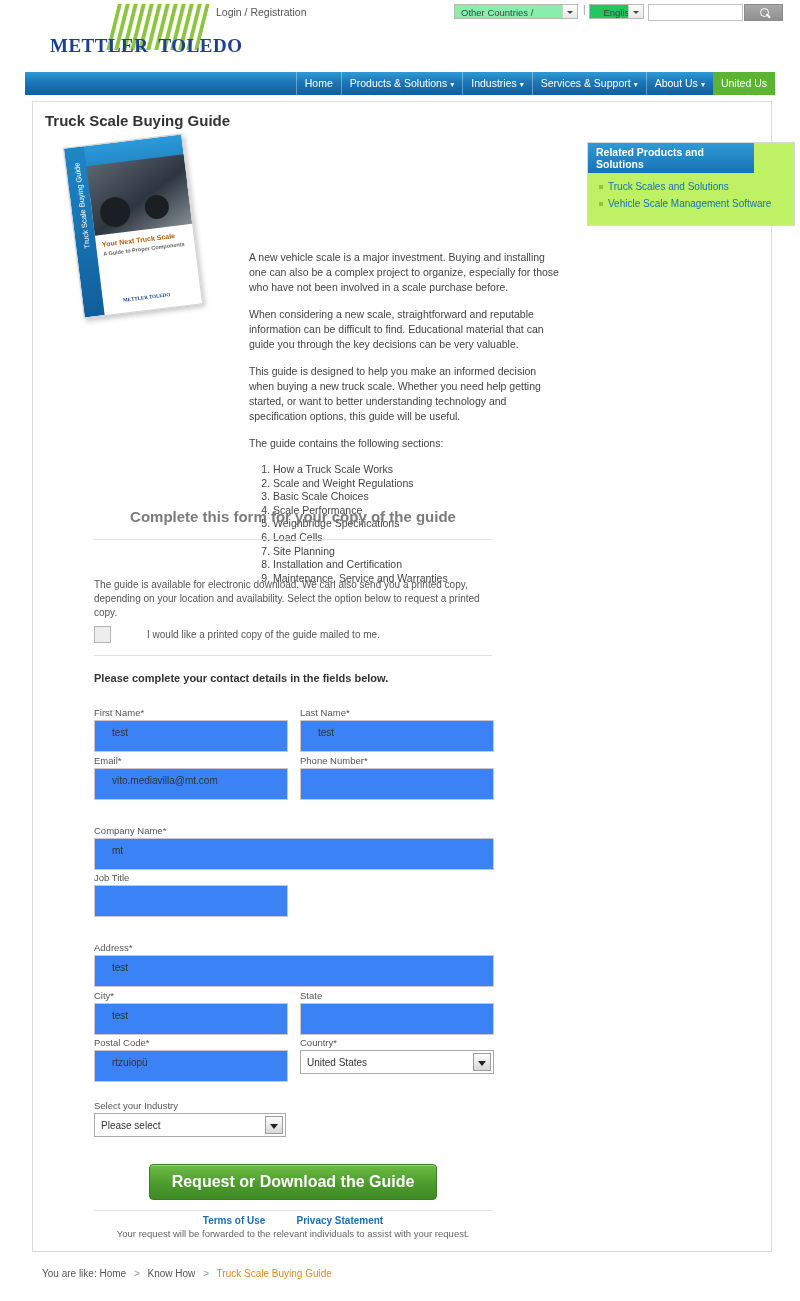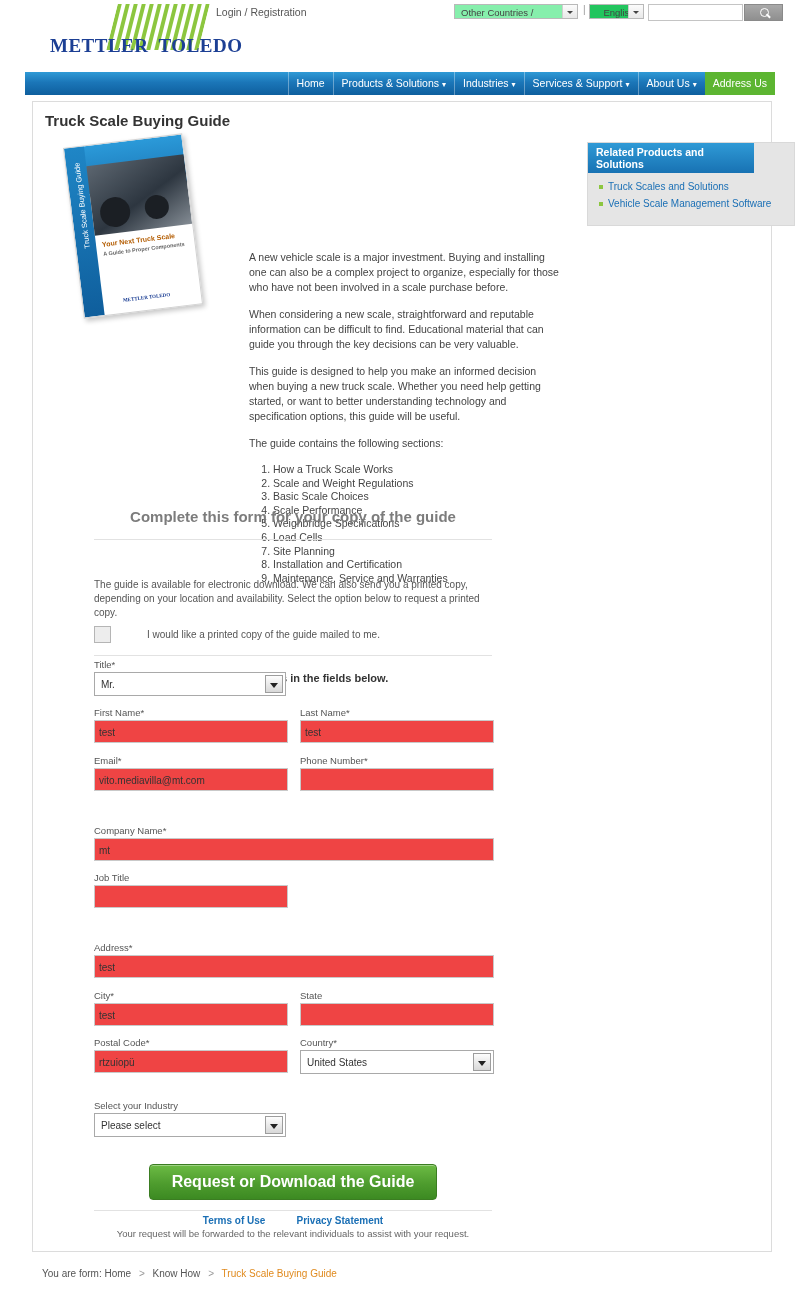--- a/index.html
+++ b/index.html
@@ -322,21 +322,21 @@
   }
   .copy ol li { margin-bottom: 0px; }
 
   
   .related {
     position: absolute;
     left: 554px;
     top: 40px;
     width: 208px;
     border: 1px solid #d9d9d9;
-    background: #e5e5e5;
+    background: #bef264;
     box-sizing: border-box;
   }
   .related .hd {
     background: linear-gradient(#2f9ad6,#1872b3);
     color: #fff;
     font-size: 10.5px;
     font-weight: bold;
     padding: 3px 8px;
     width: 166px;
     box-sizing: border-box;
@@ -411,26 +411,26 @@
     color: #333;
   }
   .field { position: absolute; }
   .lbl {
     font-size: 9.5px;
     color: #555;
     margin-bottom: 2px;
     display: block;
   }
   .inp {
-    height: 23px;
+    height: 32px;
     border: 1px solid #c9c9c9;
-    background: #ef4444;
+    background: #3b82f6;
     font-size: 10px;
     color: #333;
-    padding: 0 4px;
+    padding: 0 17px;
     line-height: 23px;
     box-sizing: border-box;
     white-space: nowrap;
     overflow: hidden;
   }
   .sel {
     height: 24px;
     border: 1px solid #a9a9a9;
     background: #fff;
     font-size: 10px;
@@ -560,21 +560,21 @@
   </div>
 </div>
 
 <div class="nav">
   <div class="items">
     <div class="item"><span>Home</span></div>
     <div class="item"><span>Products &amp; Solutions</span><span class="car">▾</span></div>
     <div class="item"><span>Industries</span><span class="car">▾</span></div>
     <div class="item"><span>Services &amp; Support</span><span class="car">▾</span></div>
     <div class="item"><span>About Us</span><span class="car">▾</span></div>
-    <div class="item contact"><span>Address Us</span></div>
+    <div class="item contact"><span>United Us</span></div>
   </div>
 </div>
 
 <div class="panel">
 
   <div class="page-title">Truck Scale Buying Guide</div>
 
   <div class="cover">
     <div class="book">
       <div class="band"></div>
@@ -619,27 +619,20 @@
   <div class="form-wrap">
     <div class="form-heading">Complete this form for your copy of the guide</div>
     <div class="intro-note">The guide is available for electronic download. We can also send you a printed copy, depending on your location and availability. Select the option below to request a printed copy.</div>
     <div class="checkbox-row">
       <div class="cb"></div>
       <div class="cbl">I would like a printed copy of the guide mailed to me.</div>
     </div>
     <div class="contact-heading">Please complete your contact details in the fields below.</div>
   </div>
 
-  <div class="field" style="left:61px; top:557px; width:192px;">
-    <span class="lbl">Title*</span>
-    <div class="sel">
-      <span>Mr.</span>
-      <span class="btn"></span>
-    </div>
-  </div>
 
   <div class="field" style="left:61px; top:605px; width:194px;">
     <span class="lbl">First Name*</span>
     <div class="inp">test</div>
   </div>
 
   <div class="field" style="left:267px; top:605px; width:194px;">
     <span class="lbl">Last Name*</span>
     <div class="inp">test</div>
   </div>
@@ -706,19 +699,19 @@
 
   <div class="footer-links">
     <a>Terms of Use</a>
     <a>Privacy Statement</a>
   </div>
   <div class="footer-note">Your request will be forwarded to the relevant individuals to assist with your request.</div>
 
 </div>
 
 <div class="breadcrumb">
-  <span>You are form:</span>
+  <span>You are like:</span>
   <span class="lnk">Home</span>
   <span class="sep">&gt;</span>
   <span class="lnk">Know How</span>
   <span class="sep">&gt;</span>
   <span class="cur">Truck Scale Buying Guide</span>
 </div>
 
 </body></html>

